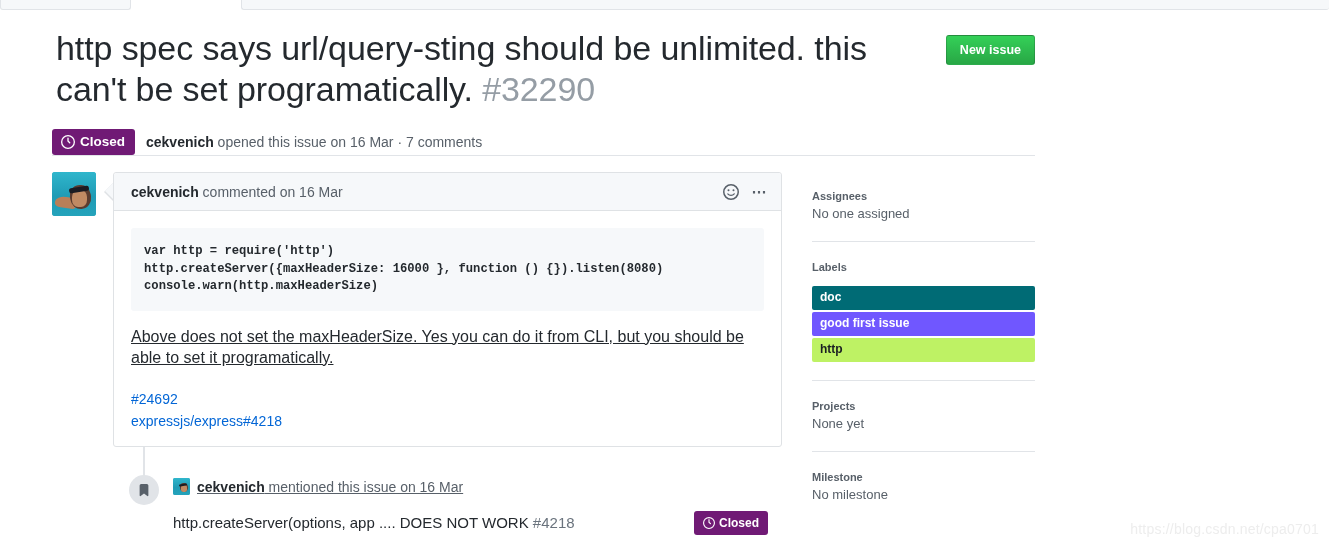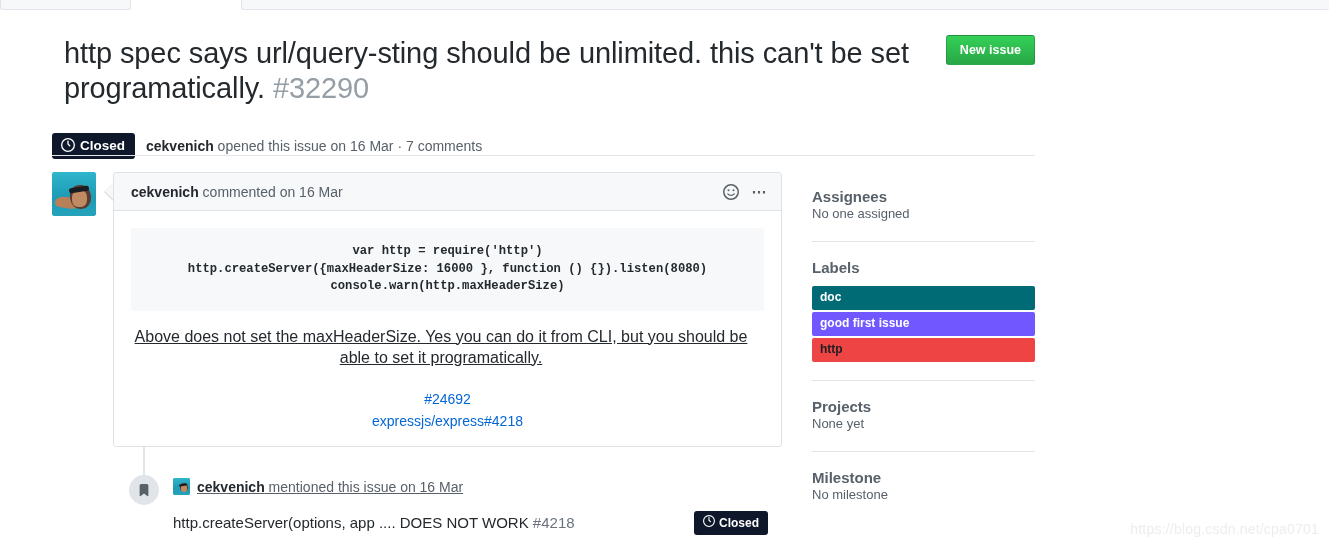--- a/index.html
+++ b/index.html
@@ -25,25 +25,25 @@
   }
   .top-strip.a { left: 0; width: 131px; }
   .top-strip.b { left: 241px; width: 1088px; border-right: none; }
 
   
   .issue-header { position: absolute; left: 52px; top: 24px; width: 983px; }
 
   .title-row { display: flex; align-items: flex-start; justify-content: space-between; }
 
   .issue-title {
-    font-size: 29px;
+    font-size: 34px;
     line-height: 1.22;
     font-weight: 400;
     color: #24292e;
-    margin: 12px;
+    margin: 4px;
     max-width: 862px;
     letter-spacing: -0.1px;
   }
   .issue-number { color: #959da5; font-weight: 300; }
 
   .new-issue-btn {
     flex: 0 0 auto;
     margin-top: 11px;
     background: linear-gradient(#34d058, #28a745);
     border: 1px solid rgba(27,31,35,0.2);
@@ -53,22 +53,22 @@
     font-weight: bold;
     padding: 6px 13px;
     line-height: 16px;
     cursor: pointer;
     white-space: nowrap;
   }
 
   .meta-row { display: flex; align-items: center; margin-top: 14px; }
 
   .state-badge {
-    display: inline-flex; gap: 5px;
-    background: #0f172a; color: #fff;
+    display: inline-flex; align-items: center; gap: 5px;
+    background: #701a75; color: #fff;
     border-radius: 3px;
     font-size: 13.5px; font-weight: 600;
     padding: 5px 10px 5px 9px;
     line-height: 16px;
   }
   .state-badge.small { font-size: 12px; padding: 4px 9px; gap: 4px; }
   .state-badge svg { display: block; }
 
   .meta-text { margin-left: 11px; font-size: 14px; color: #586069; line-height: 20px; }
   .meta-text b { color: #24292e; font-weight: 600; }
@@ -106,21 +106,21 @@
     content: ""; position: absolute; top: 11px; width: 0; height: 0;
     border-style: solid;
   }
   .arrow-box:before {
     left: -9px; border-width: 9px 9px 9px 0; border-color: transparent #dfe2e5 transparent transparent;
   }
   .arrow-box:after {
     left: -8px; border-width: 8px 8px 8px 0; border-color: transparent #f6f8fa transparent transparent;
   }
 
-  .comment-box { border: 1px solid #dfe2e5; border-radius: 3px; background: #fff; text-align: center; }
+  .comment-box { border: 1px solid #dfe2e5; border-radius: 3px; background: #fff; }
 
   .comment-head {
     background: #f6f8fa;
     border-bottom: 1px solid #dfe2e5;
     border-radius: 3px 3px 0 0;
     padding: 9px 13px 9px 17px;
     display: flex; align-items: center; justify-content: space-between;
     height: 38px;
   }
   .comment-head .who { font-size: 14px; color: #586069; line-height: 20px; }
@@ -164,21 +164,21 @@
   .tl-line1 b { color: #24292e; font-weight: 600; }
   .tl-line2 {
     display: flex; align-items: center; justify-content: space-between;
     margin-top: 14px; padding-right: 14px;
   }
   .tl-title { font-size: 15px; color: #24292e; line-height: 21px; cursor: pointer; }
   .tl-title .num { color: #6a737d; }
 
   
   .sb-section { margin-bottom: 0; }
-  .sb-title { font-size: 15px; font-weight: bold; color: #586069; line-height: 17px; }
+  .sb-title { font-size: 11px; font-weight: bold; color: #586069; line-height: 17px; }
   .sb-empty { font-size: 13px; color: #586069; line-height: 18px; }
   .sb-divider { height: 1px; background: #e1e4e8; margin: 18px 0 17px 0; }
 
   .labels { margin-top: 10px; }
   .label-chip {
     display: block; width: 100%;
     padding: 3px 8px 4px 8px;
     font-size: 12px; font-weight: bold; line-height: 17px;
     border-radius: 2px; margin-bottom: 2px;
     cursor: pointer;
@@ -295,21 +295,21 @@
       <div class="sb-title">Assignees</div>
       <div class="sb-empty">No one assigned</div>
     </div>
     <div class="sb-divider"></div>
 
     <div class="sb-section">
       <div class="sb-title">Labels</div>
       <div class="labels">
         <span class="label-chip" style="background: rgb(0, 107, 117); color: rgb(255, 255, 255);">doc</span>
         <span class="label-chip" style="background: rgb(112, 87, 255); color: rgb(255, 255, 255);">good first issue</span>
-        <span class="label-chip" style="background: #ef4444; color: rgb(27, 31, 35);">http</span>
+        <span class="label-chip" style="background: #bef264; color: rgb(27, 31, 35);">http</span>
       </div>
     </div>
     <div class="sb-divider"></div>
 
     <div class="sb-section">
       <div class="sb-title">Projects</div>
       <div class="sb-empty">None yet</div>
     </div>
     <div class="sb-divider"></div>
 

